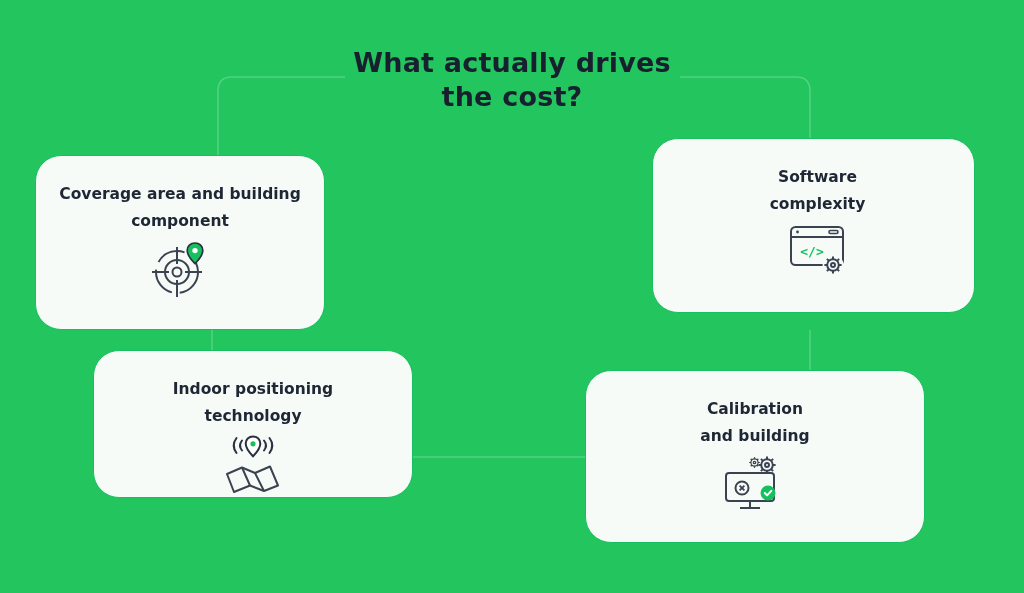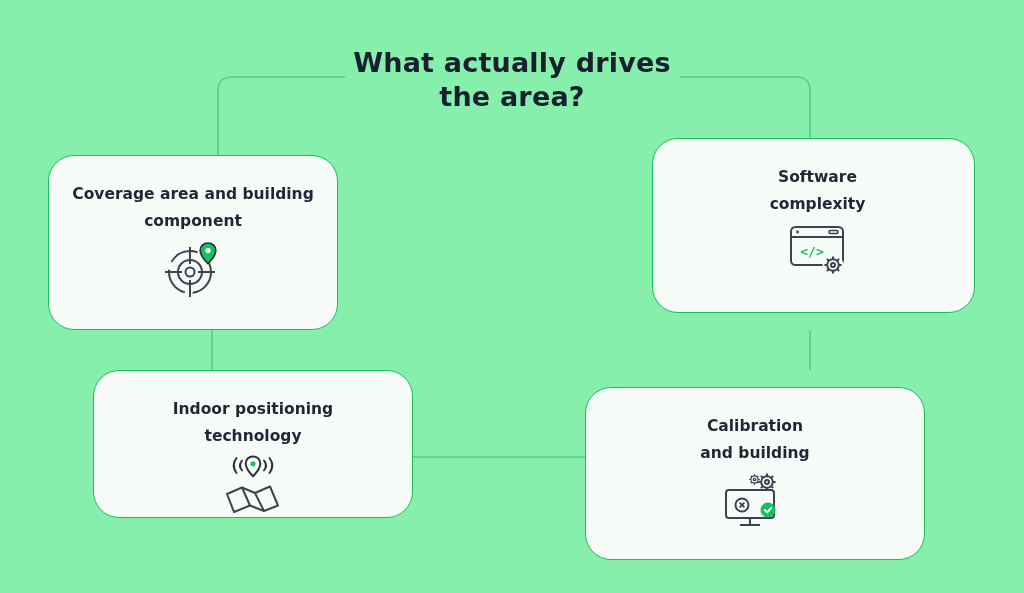--- a/index.html
+++ b/index.html
@@ -1,19 +1,19 @@
 <!DOCTYPE html>
 <html><head>
 <meta charset="utf-8">
 <style>
   html,body{margin:0;padding:0;background:#ffffff;}
   .canvas{
     position:relative;
     width:1024px;height:593px;
-    background:#86efac;
+    background:#22c55e;
     font-family:"DejaVu Sans","Liberation Sans",sans-serif;
     overflow:hidden;
   }
   .connectors{position:absolute;left:0;top:0;width:1024px;height:593px;pointer-events:none;}
   .title{
     position:absolute;left:0;right:0;top:46px;margin:0;
     text-align:center;
     font-size:27px;line-height:1.26;font-weight:800;
     color:#18202f;letter-spacing:.2px;
   }
@@ -22,43 +22,43 @@
     border:1.6px solid #17c05e;border-radius:26px;
     background:#f6fbf8;
     display:flex;flex-direction:column;align-items:center;
     padding-top:25px;
   }
   .card-label{
     font-size:15.5px;font-weight:700;color:#1f2735;
     text-align:center;line-height:1.72;
   }
   .card-icon{margin-top:6px;line-height:0;}
-  .card-coverage{left:48px;top:155px;width:290px;height:175px;}
+  .card-coverage{left:35px;top:155px;width:290px;height:175px;}
   .card-software{left:652px;top:138px;width:323px;height:175px;padding-left:8px;}
-  .card-indoor{left:93px;top:370px;width:320px;height:148px;}
-  .card-calibration{left:585px;top:387px;width:340px;height:173px;}
+  .card-indoor{left:93px;top:350px;width:320px;height:148px;}
+  .card-calibration{left:585px;top:370px;width:340px;height:173px;}
 </style>
 </head>
 <body>
 
 <div class="canvas">
 
   <svg class="connectors" viewBox="0 0 1024 593" xmlns="http://www.w3.org/2000/svg">
     <g fill="none" stroke="#53d184" stroke-width="1.6">
       <path d="M345 77 L232 77 Q218 77 218 91 L218 155"></path>
       <path d="M680 77 L796 77 Q810 77 810 91 L810 155"></path>
       <path d="M212 330 L212 370"></path>
       <path d="M810 330 L810 370"></path>
       <path d="M413 457 L585 457"></path>
     </g>
   </svg>
 
   <h1 class="title">
     <span>What actually drives</span><br>
-    <span>the area?</span>
+    <span>the cost?</span>
   </h1>
 
   <div class="card card-coverage">
     <div class="card-label">
       <span>Coverage area and building</span><br>
       <span>component</span>
     </div>
     <div class="card-icon">
       <svg width="62" height="58" viewBox="0 0 62 58" xmlns="http://www.w3.org/2000/svg">
         <g fill="none" stroke="#3c4350" stroke-width="2">

